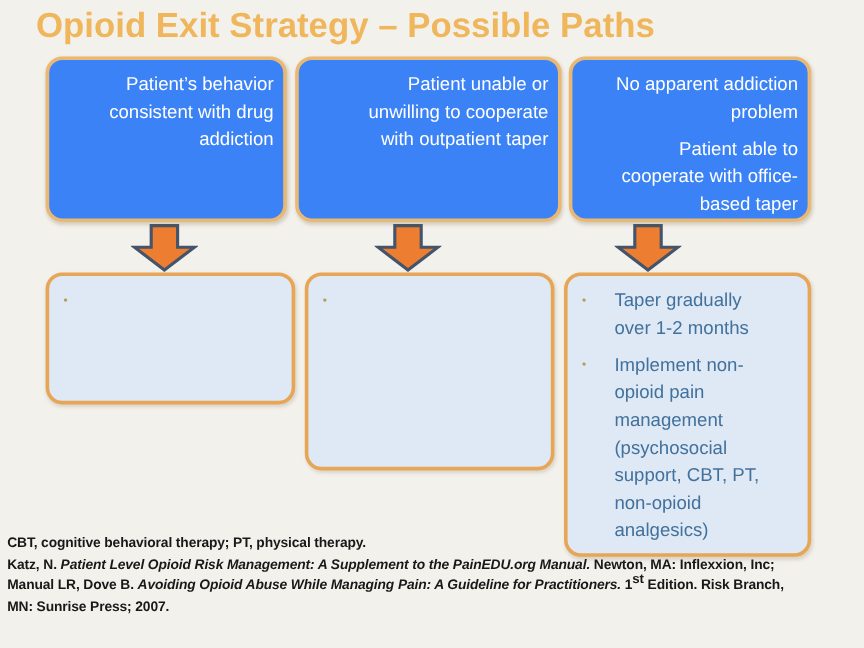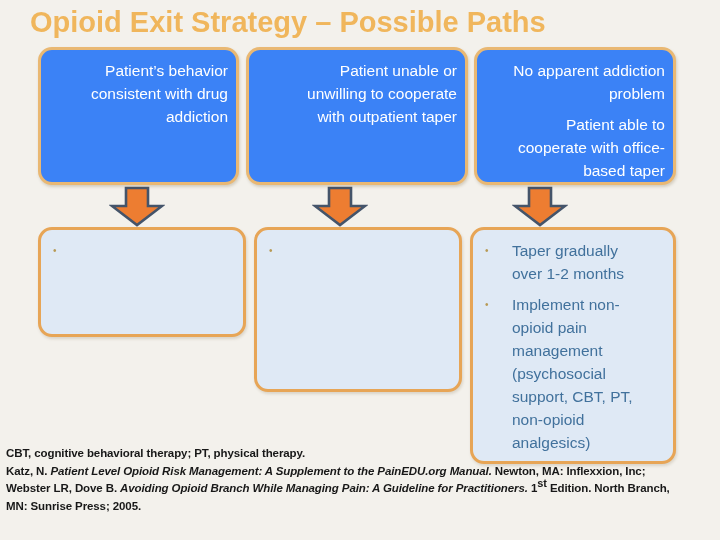--- a/index.html
+++ b/index.html
@@ -143,17 +143,17 @@
 (psychosocial
 support, CBT, PT,
 non-opioid
 analgesics)</span>
     </div>
   </div>
 
   <div class="footnotes">
     <div class="fn-line">CBT, cognitive behavioral therapy; PT, physical therapy.</div>
     <div class="fn-line"><span>Katz, N. </span><span class="it">Patient Level Opioid Risk Management: A Supplement to the PainEDU.org Manual.</span><span> Newton, MA: Inflexxion, Inc;</span></div>
-    <div class="fn-line"><span>Webster LR, Dove B. </span><span class="it">Avoiding Opioid Branch While Managing Pain: A Guideline for Practitioners.</span><span> 1</span><sup>st</sup><span> Edition. North Branch,</span></div>
-    <div class="fn-line">MN: Sunrise Press; 2005.</div>
+    <div class="fn-line"><span>Manual LR, Dove B. </span><span class="it">Avoiding Opioid Abuse While Managing Pain: A Guideline for Practitioners.</span><span> 1</span><sup>st</sup><span> Edition. Risk Branch,</span></div>
+    <div class="fn-line">MN: Sunrise Press; 2007.</div>
   </div>
 
 </div>
 
 </body></html>

